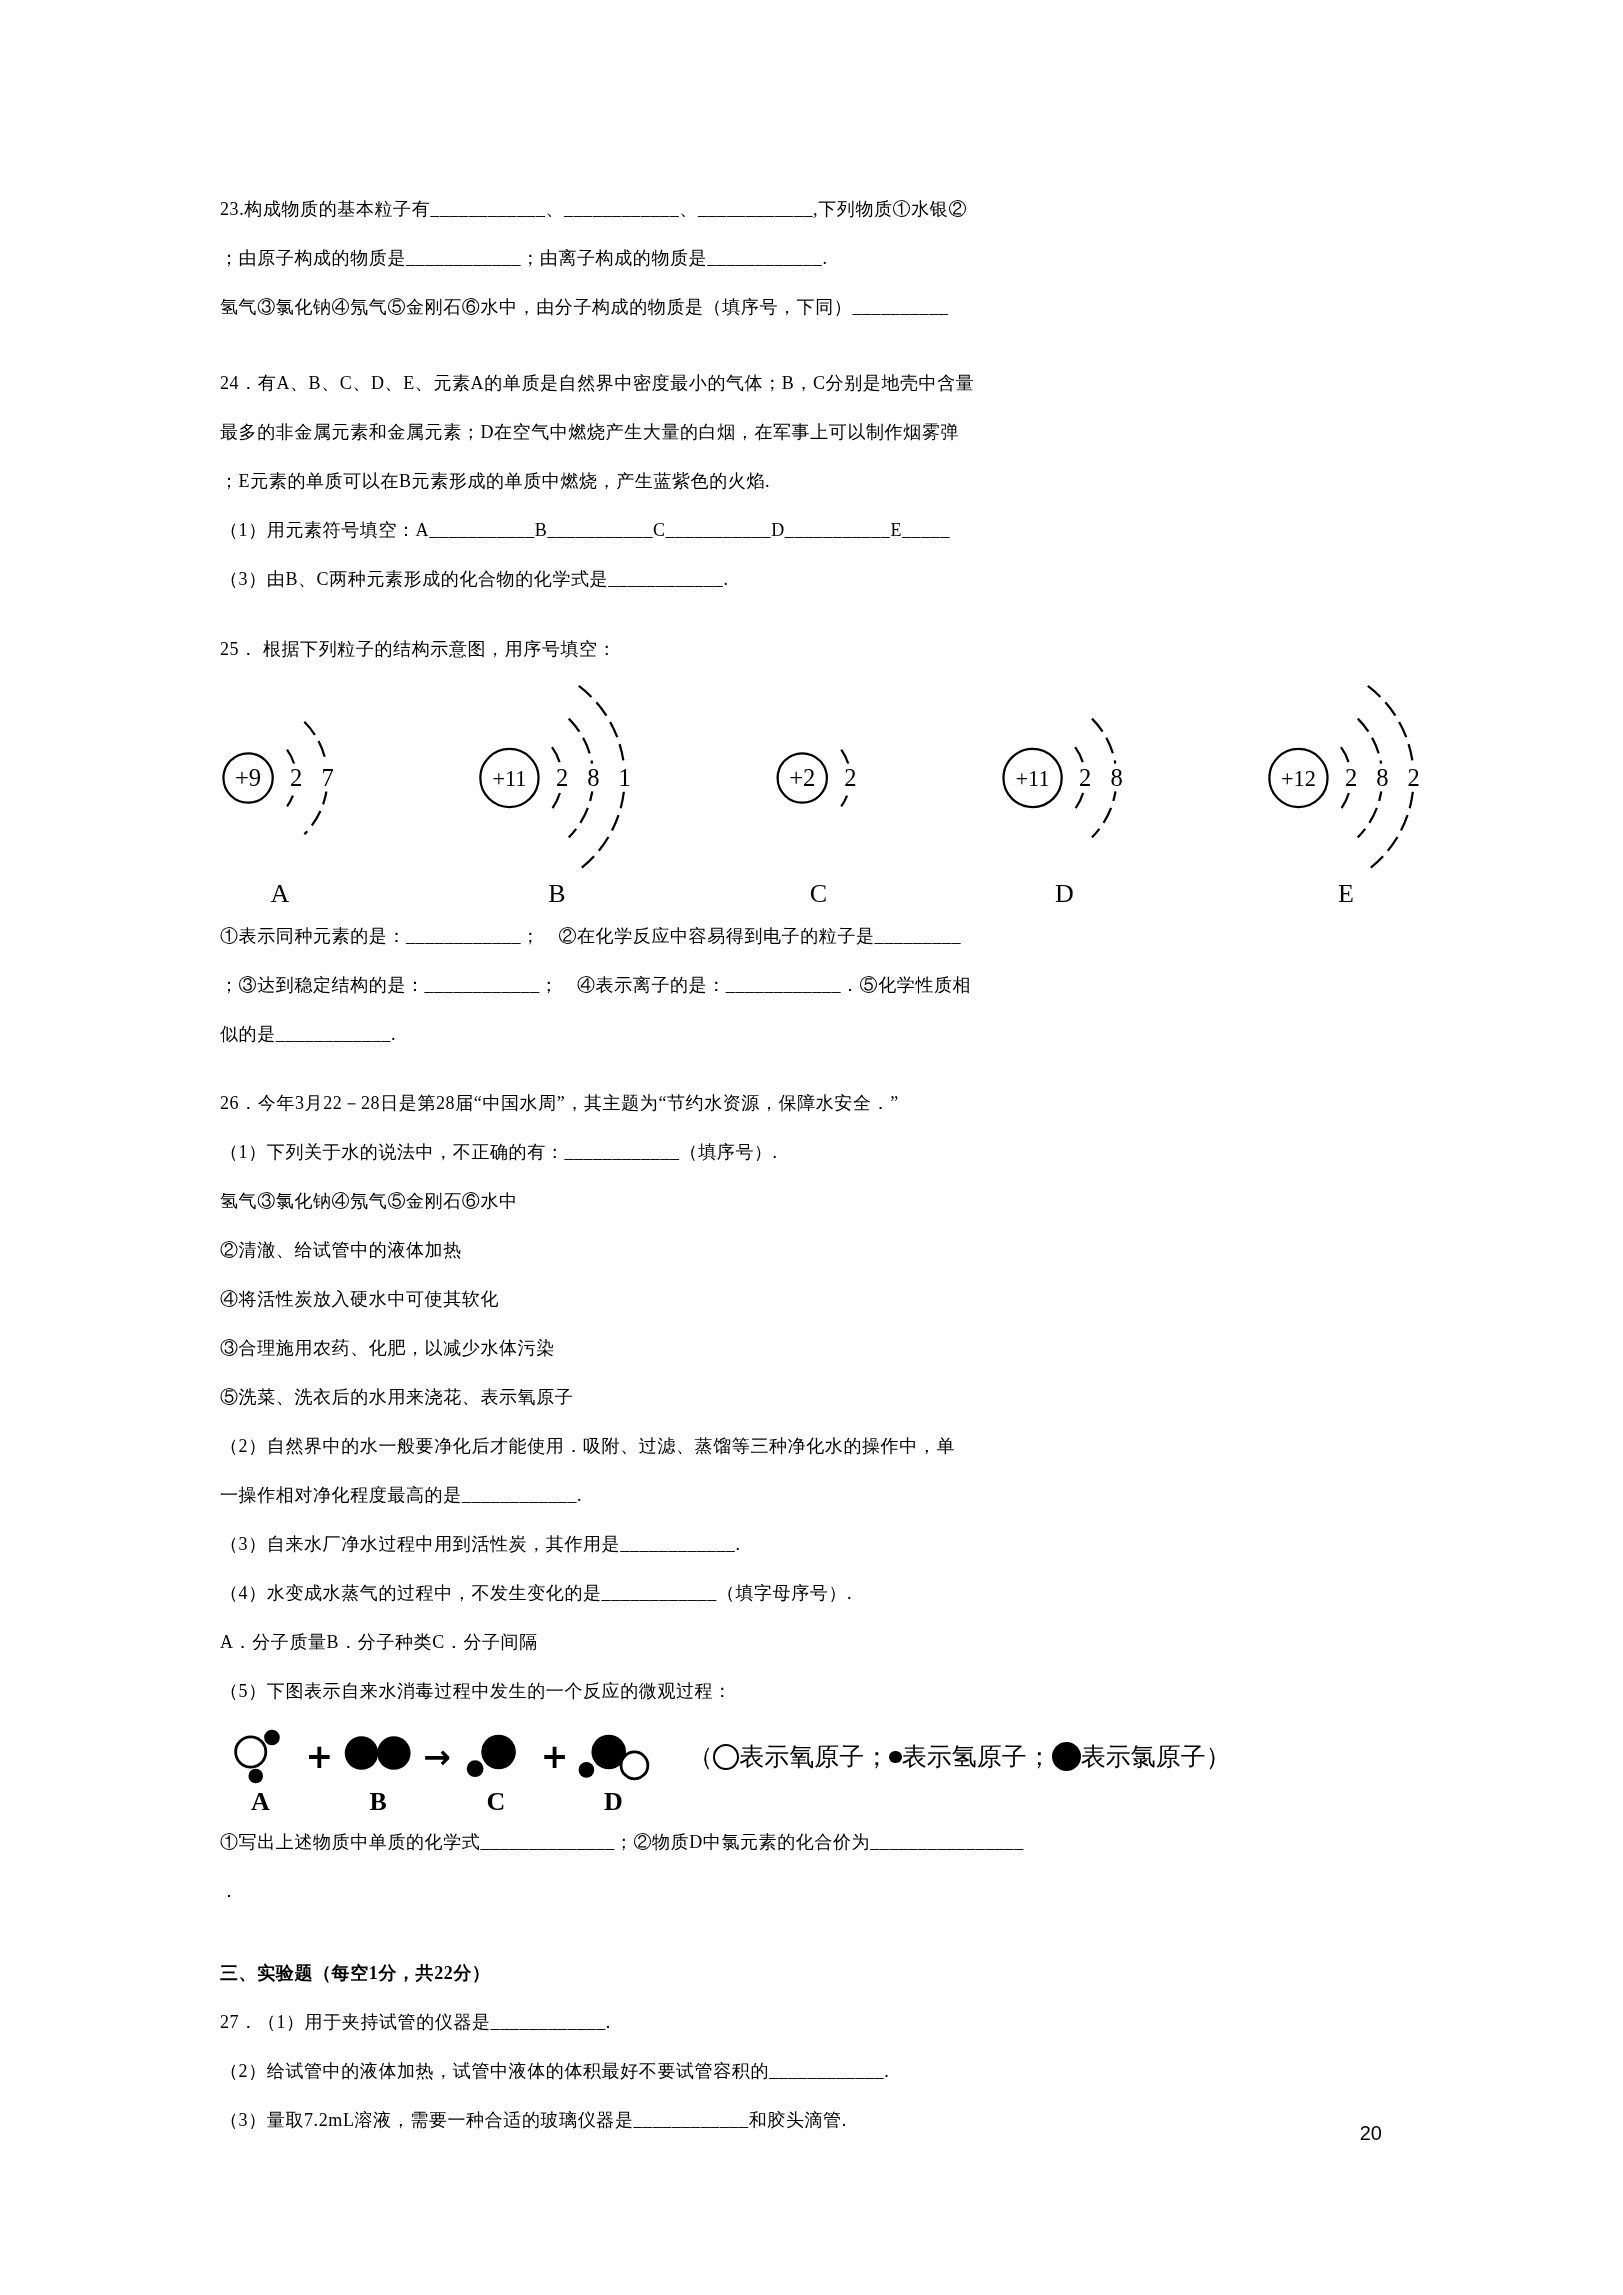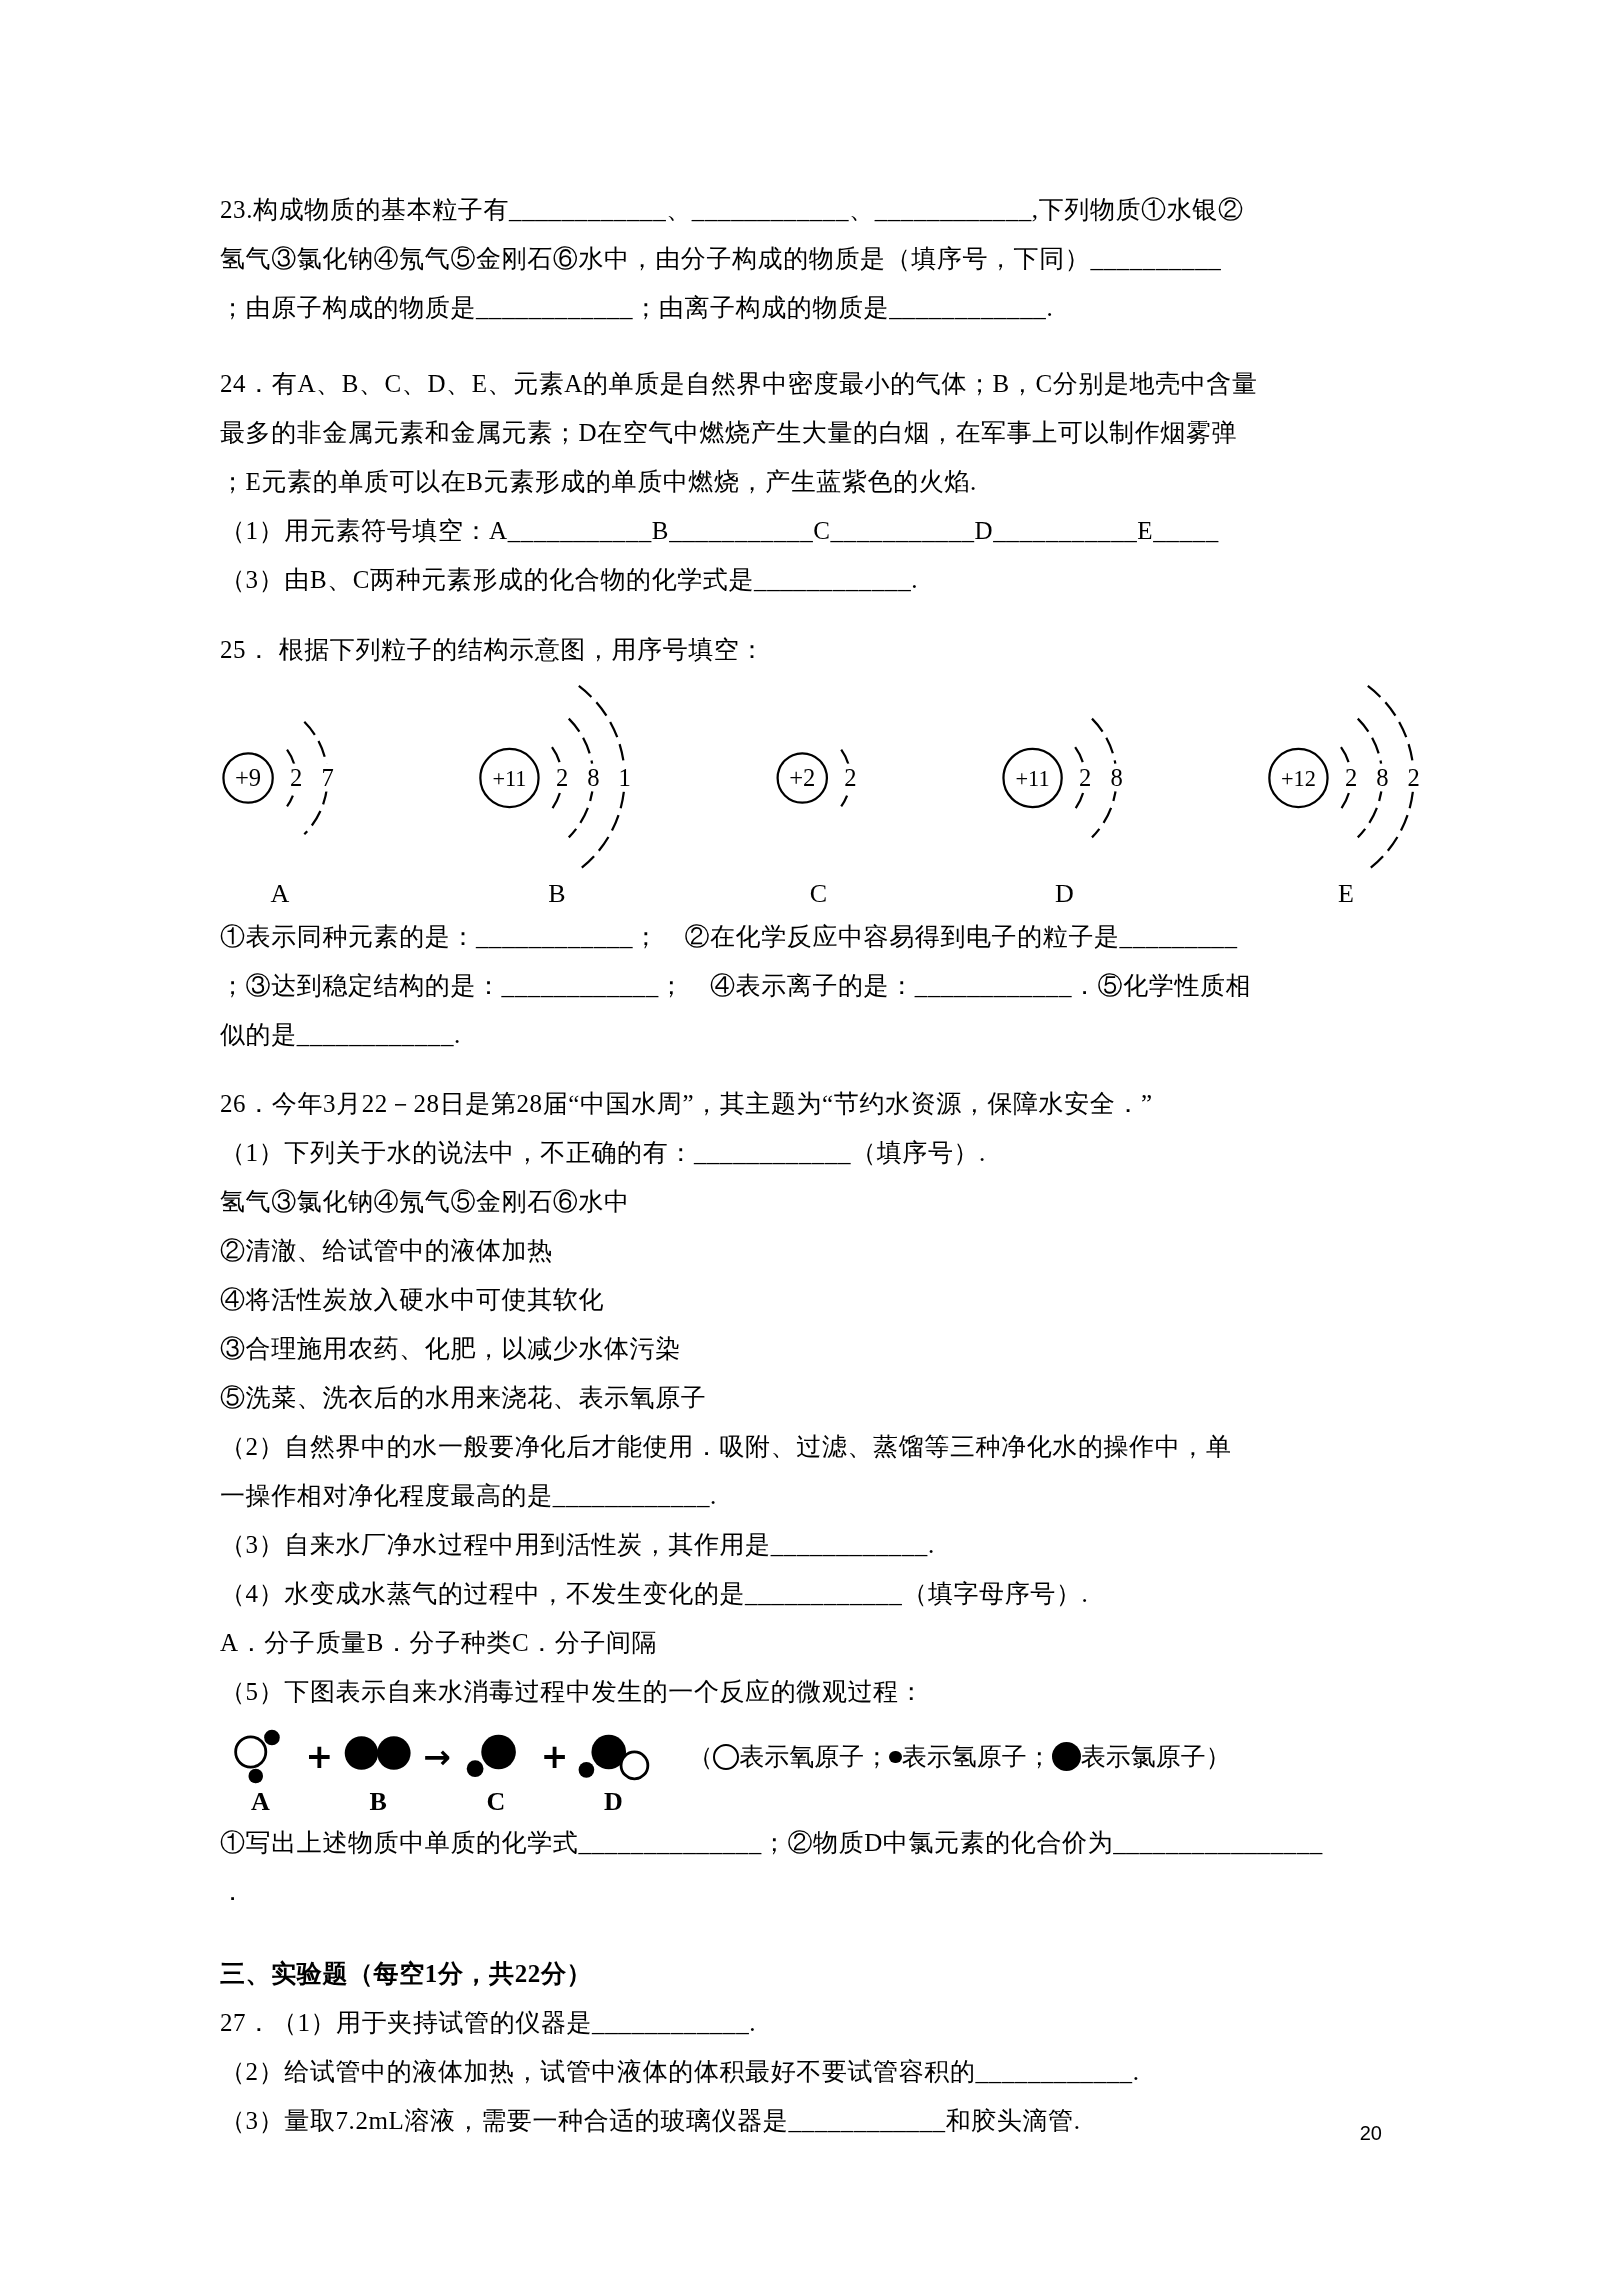--- a/index.html
+++ b/index.html
@@ -11,21 +11,21 @@
     font-family:"Liberation Serif","DejaVu Serif",serif;
     color:#000;
     margin:0 auto;
   }
   .content{
     position:absolute;
     left:220px;top:185px;
     width:1251px;
   }
   .line{
-    font-size:25px;
+    font-size:18px;
     line-height:49px;
     white-space:pre;
     letter-spacing:0.6px;
   }
   .bold{font-weight:bold;}
   .q23{margin-bottom:27px;}
   .q24{margin-bottom:21px;}
   .bohr-row{
     display:flex;
     justify-content:space-between;
@@ -82,22 +82,22 @@
   svg{display:block;}
 </style>
 </head>
 <body>
 
 <div class="page">
   <div class="content">
 
     <div class="q23">
       <div class="line">23.构成物质的基本粒子有____________、____________、____________,下列物质①水银②</div>
+      <div class="line">；由原子构成的物质是____________；由离子构成的物质是____________.</div>
       <div class="line">氢气③氯化钠④氖气⑤金刚石⑥水中，由分子构成的物质是（填序号，下同）__________</div>
-      <div class="line">；由原子构成的物质是____________；由离子构成的物质是____________.</div>
     </div>
 
     <div class="q24">
       <div class="line">24．有A、B、C、D、E、元素A的单质是自然界中密度最小的气体；B，C分别是地壳中含量</div>
       <div class="line">最多的非金属元素和金属元素；D在空气中燃烧产生大量的白烟，在军事上可以制作烟雾弹</div>
       <div class="line">；E元素的单质可以在B元素形成的单质中燃烧，产生蓝紫色的火焰.</div>
       <div class="line">（1）用元素符号填空：A___________B___________C___________D___________E_____</div>
       <div class="line">（3）由B、C两种元素形成的化合物的化学式是____________.</div>
     </div>
 

